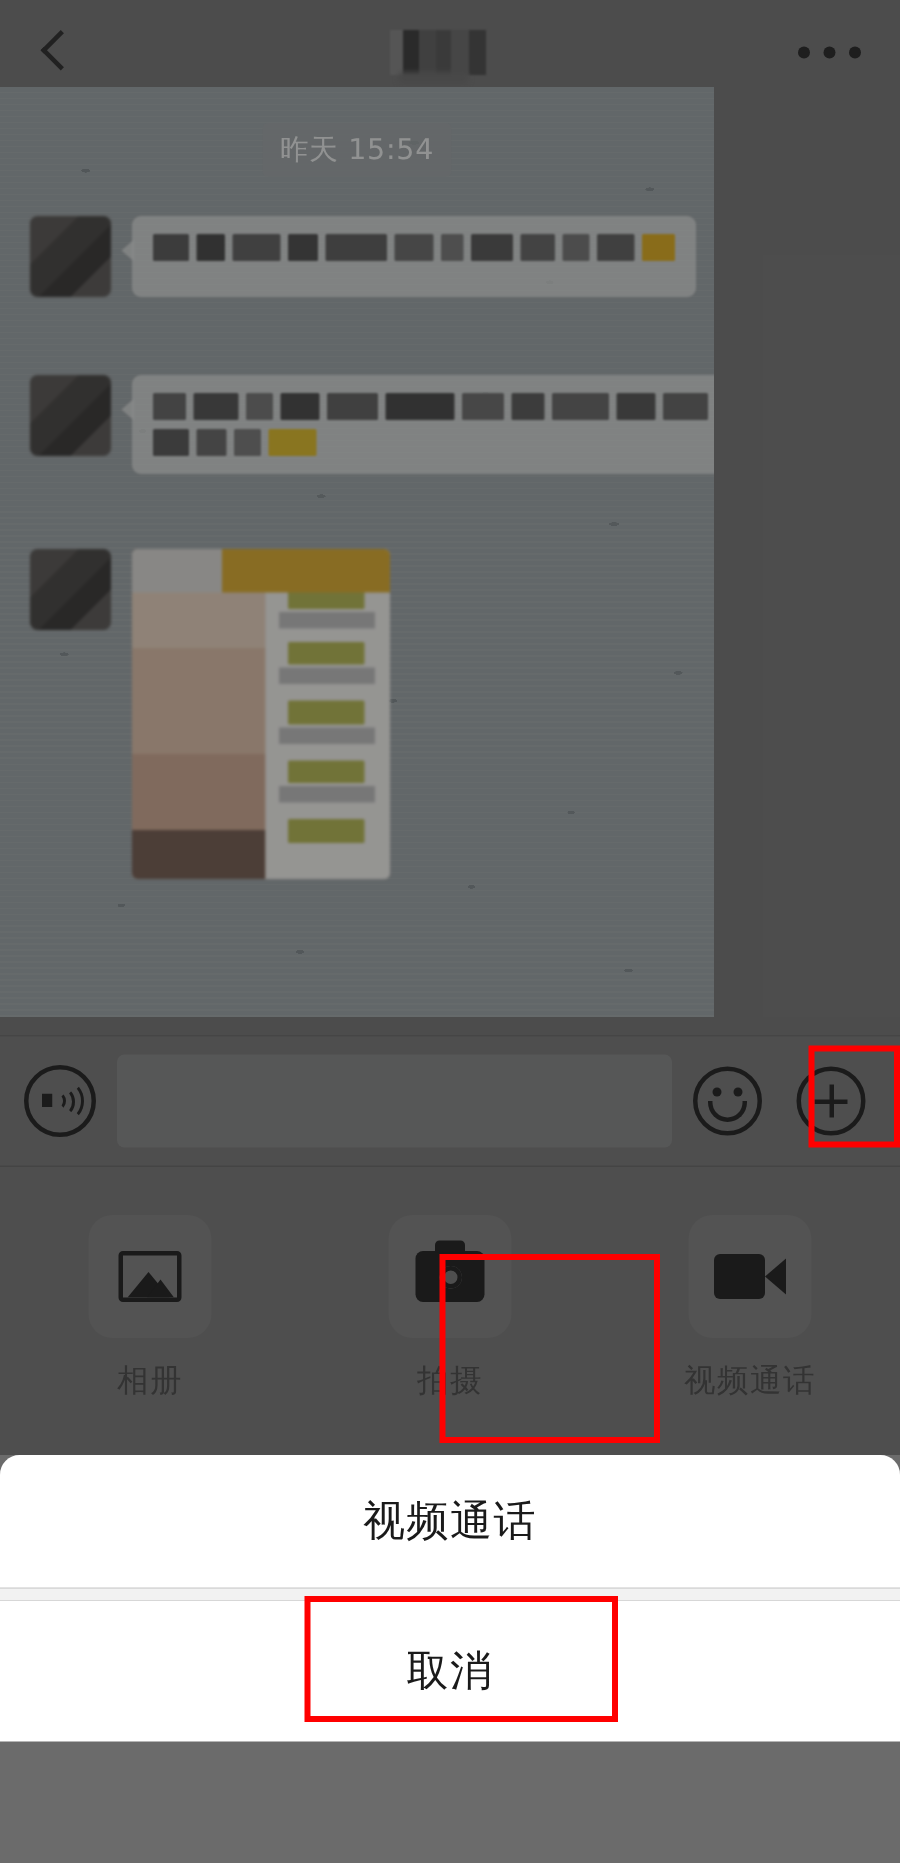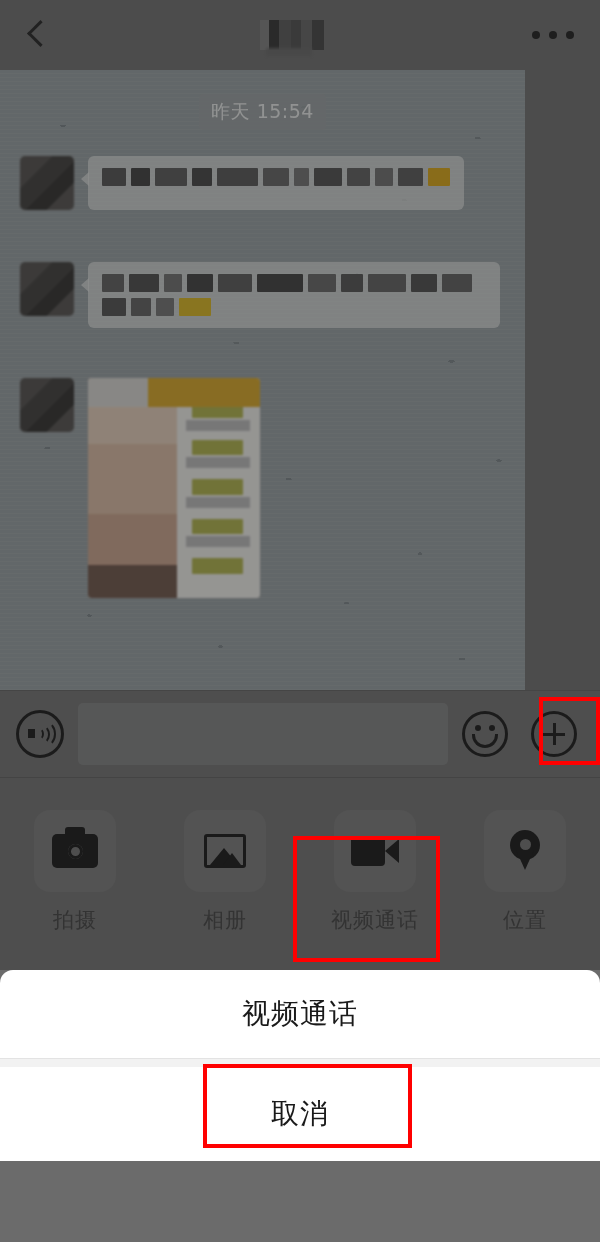--- a/index.html
+++ b/index.html
@@ -31,21 +31,21 @@
   }
   .title-redacted::after {
     content:""; position:absolute; left:6px; top:28px; width:46px; height:8px;
     background:#636363; filter:blur(1.6px);
   }
   .dots { display:flex; gap:9px; align-items:center; padding-right:4px; }
   .dots i { width:8px; height:8px; border-radius:50%; background:#161616; display:block; }
 
   
   .chat {
-    position:absolute; left:0; top:70px; width:525px; height:620px;
+    position:absolute; left:0; top:58px; width:476px; height:620px;
     background:#8e969a;
     overflow:hidden;
   }
   .wallpaper {
     position:absolute; inset:0;
     background-color:#939b9e;
     background-image:
       radial-gradient(ellipse 7px 3px at 12% 9%, rgba(90,100,104,.55) 40%, transparent 42%),
       radial-gradient(ellipse 6px 3px at 31% 17%, rgba(90,100,104,.5) 40%, transparent 42%),
       radial-gradient(ellipse 8px 3px at 58% 6%, rgba(90,100,104,.5) 40%, transparent 42%),
@@ -352,43 +352,35 @@
       <span class="mouth"></span>
     </div>
     <div class="plus-wrap">
       <div class="plus"></div>
     </div>
   </div>
 
   <div class="attach">
     <div class="attach-item">
       <div class="tile">
-        <div class="ico-cam"></div>
-      </div>
-      <div class="attach-label">拍摄</div>
+        <div class="ico-photo"></div>
+      </div>
+      <div class="attach-label">相册</div>
     </div>
     <div class="attach-item">
       <div class="tile">
-        <div class="ico-photo"></div>
-      </div>
-      <div class="attach-label">相册</div>
+        <div class="ico-cam"></div>
+      </div>
+      <div class="attach-label">拍摄</div>
     </div>
     <div class="attach-item">
       <div class="tile">
         <div class="ico-video"></div>
       </div>
       <div class="attach-label">视频通话</div>
-    </div>
-    <div class="attach-item">
-      <div class="tile">
-        <div class="ico-pin">
-          <span class="pin-tail"></span>
-        </div>
-      </div>
-      <div class="attach-label">位置</div>
     </div>
   </div>
 
   <div class="scrim"></div>
 
   <div class="sheet">
     <div class="sheet-group">
       <div class="sheet-item">视频通话</div>
       <div class="sheet-sep"></div>
     </div>

